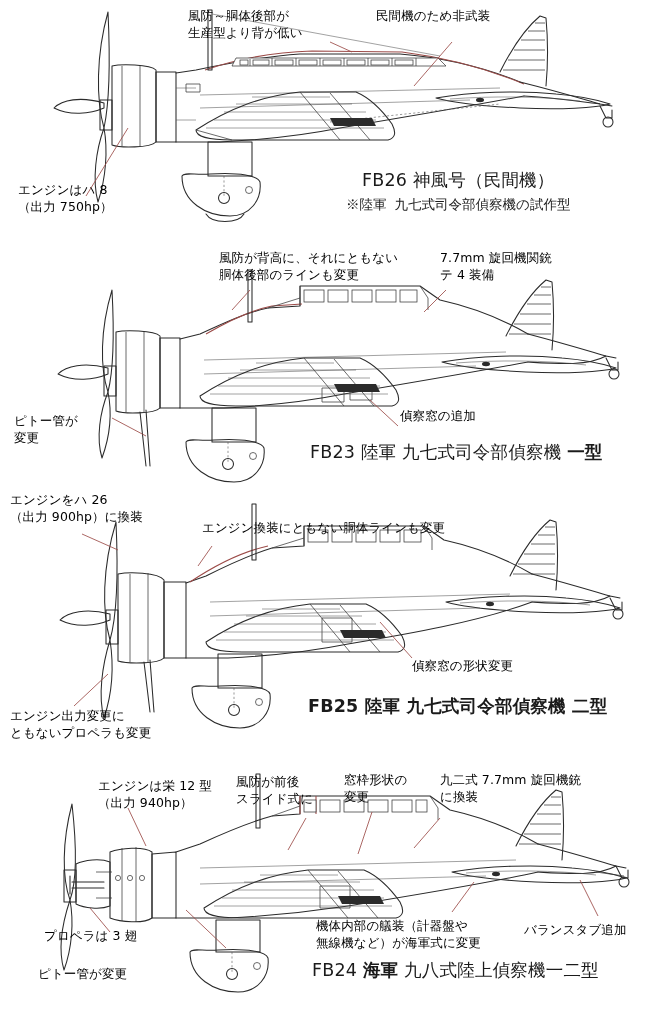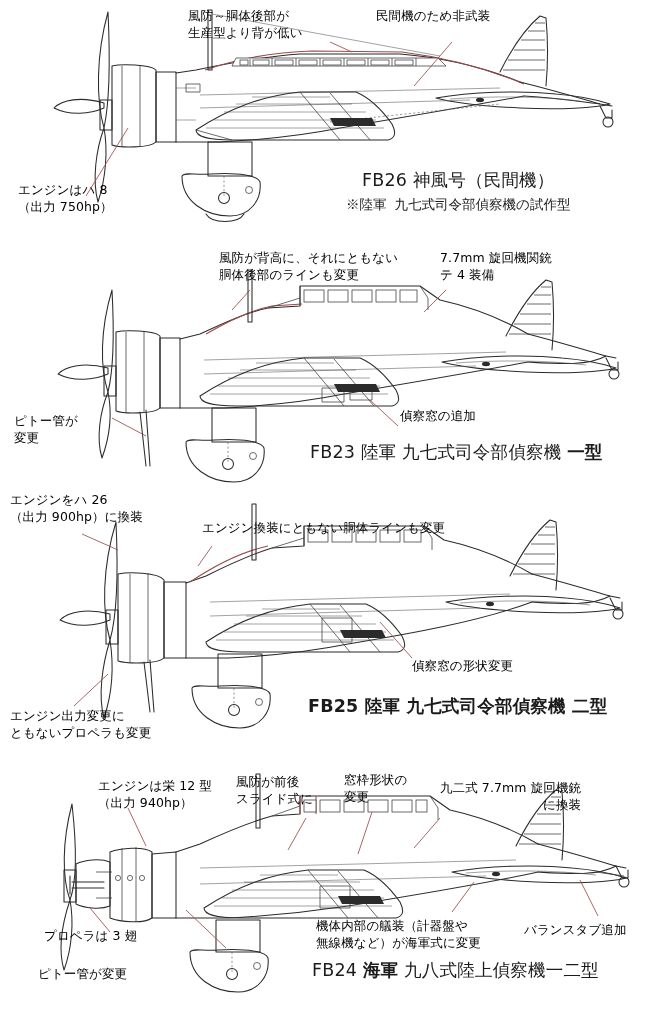--- a/index.html
+++ b/index.html
@@ -304,21 +304,21 @@
     <path class="redl" d="M110,172 L90,148"></path>
     <path class="redl" d="M226,188 L186,150"></path>
   </svg>
 
   <div class="anno" style="left:98px;top:18px;">エンジンは栄 12 型
 （出力 940hp）</div>
   <div class="anno" style="left:236px;top:14px;">風防が前後
 スライド式に</div>
   <div class="anno" style="left:344px;top:12px;">窓枠形状の
 変更</div>
-  <div class="anno" style="left:440px;top:20px;text-align:right;">九二式 7.7mm 旋回機銃
+  <div class="anno" style="left:440px;top:12px;">九二式 7.7mm 旋回機銃
 に換装</div>
   <div class="anno" style="left:12px;top:168px;margin-left:32px;">プロペラは 3 翅</div>
   <div class="anno" style="left:38px;top:206px;">ピトー管が変更</div>
   <div class="anno" style="left:316px;top:158px;">機体内部の艤装（計器盤や
 無線機など）が海軍式に変更</div>
   <div class="anno" style="left:524px;top:162px;">バランスタブ追加</div>
 
   <div class="caption" style="left:312px;top:198px;"><span>FB24 </span><span class="b">海軍</span><span> 九八式陸上偵察機一二型</span></div>
   <div class="foot" style="left:500px;top:232px;">2018 年 7 月発売済み製品</div>
 </div>

